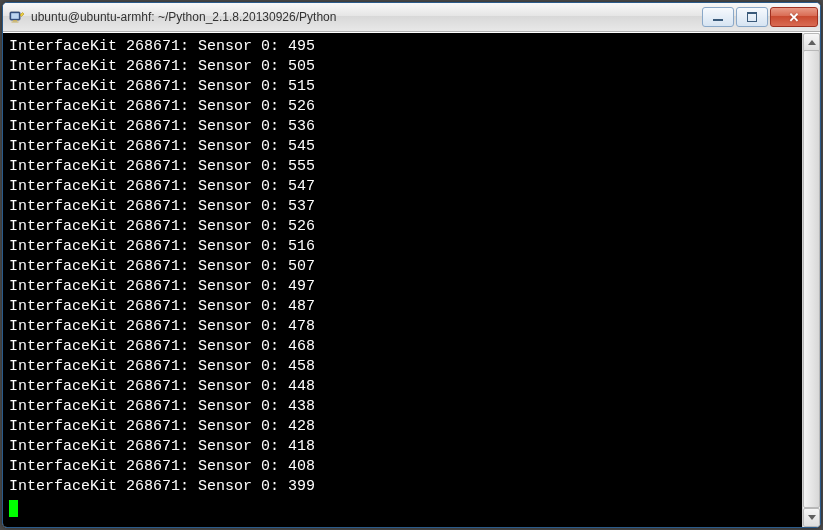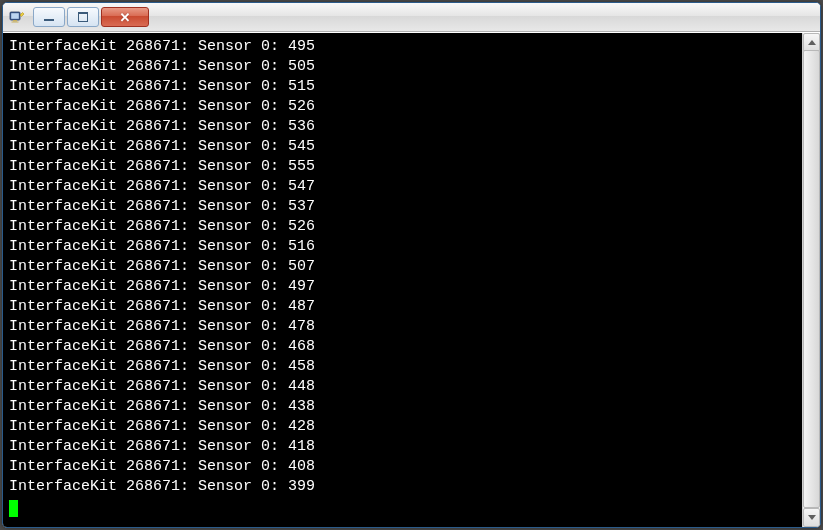--- a/index.html
+++ b/index.html
@@ -171,20 +171,21 @@
   <div class="titlebar">
     <span class="icon">
       <svg viewBox="0 0 16 16" width="16" height="16">
         <rect x="1" y="3" width="10" height="8" rx="1" fill="#3a5a90" stroke="#2a3a60" stroke-width="0.8"></rect>
         <rect x="2.2" y="4.2" width="7.6" height="5.6" fill="#bcd4f0"></rect>
         <rect x="4" y="11" width="4" height="1.5" fill="#c8b060"></rect>
         <rect x="2.5" y="12.5" width="7" height="1" fill="#c8b060"></rect>
         <path d="M11 6 L13.5 3.5 L15 5 L12.5 7.5 Z" fill="#e8d040" stroke="#b08000" stroke-width="0.5"></path>
       </svg>
     </span>
+    <span class="title-text">ubuntu@ubuntu-armhf: ~/Python_2.1.8.20130926/Python</span>
     <div class="win-controls">
       <div class="win-btn min">
           <span class="glyph-min"></span>
         </div>
       <div class="win-btn max">
           <span class="glyph-max"></span>
         </div>
       <div class="win-btn close">
           <span class="glyph-x">✕</span>
         </div>

